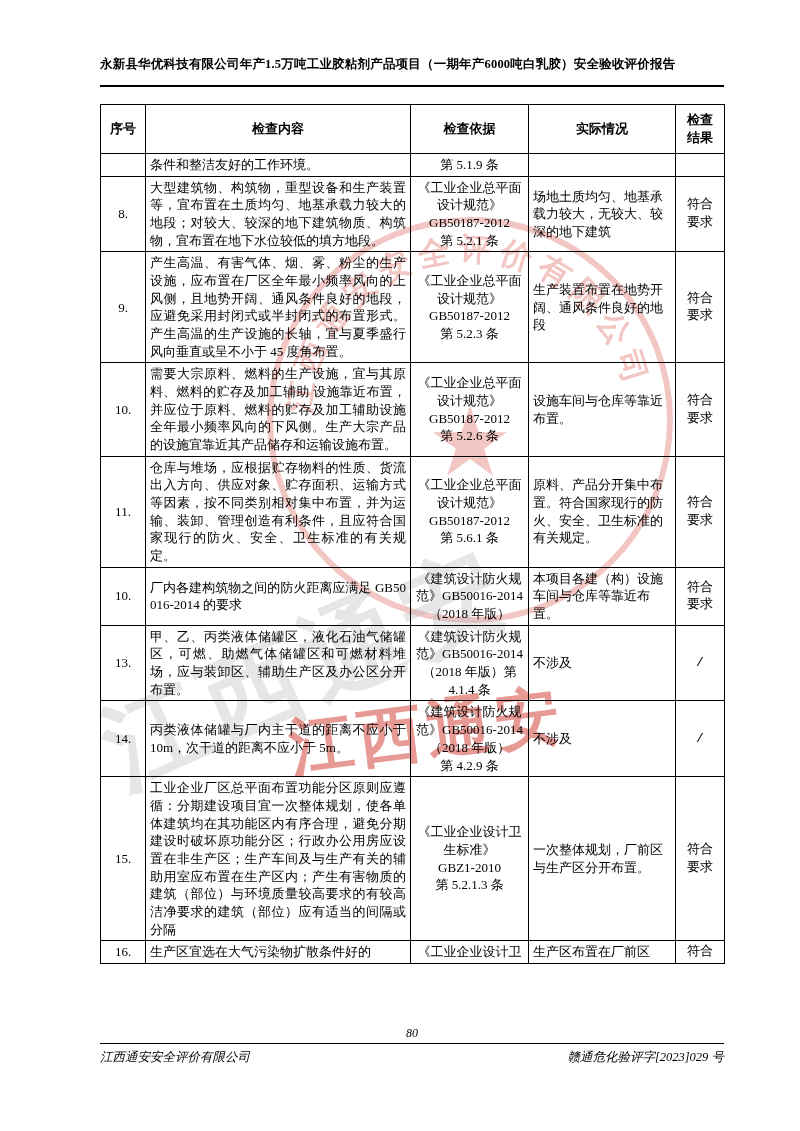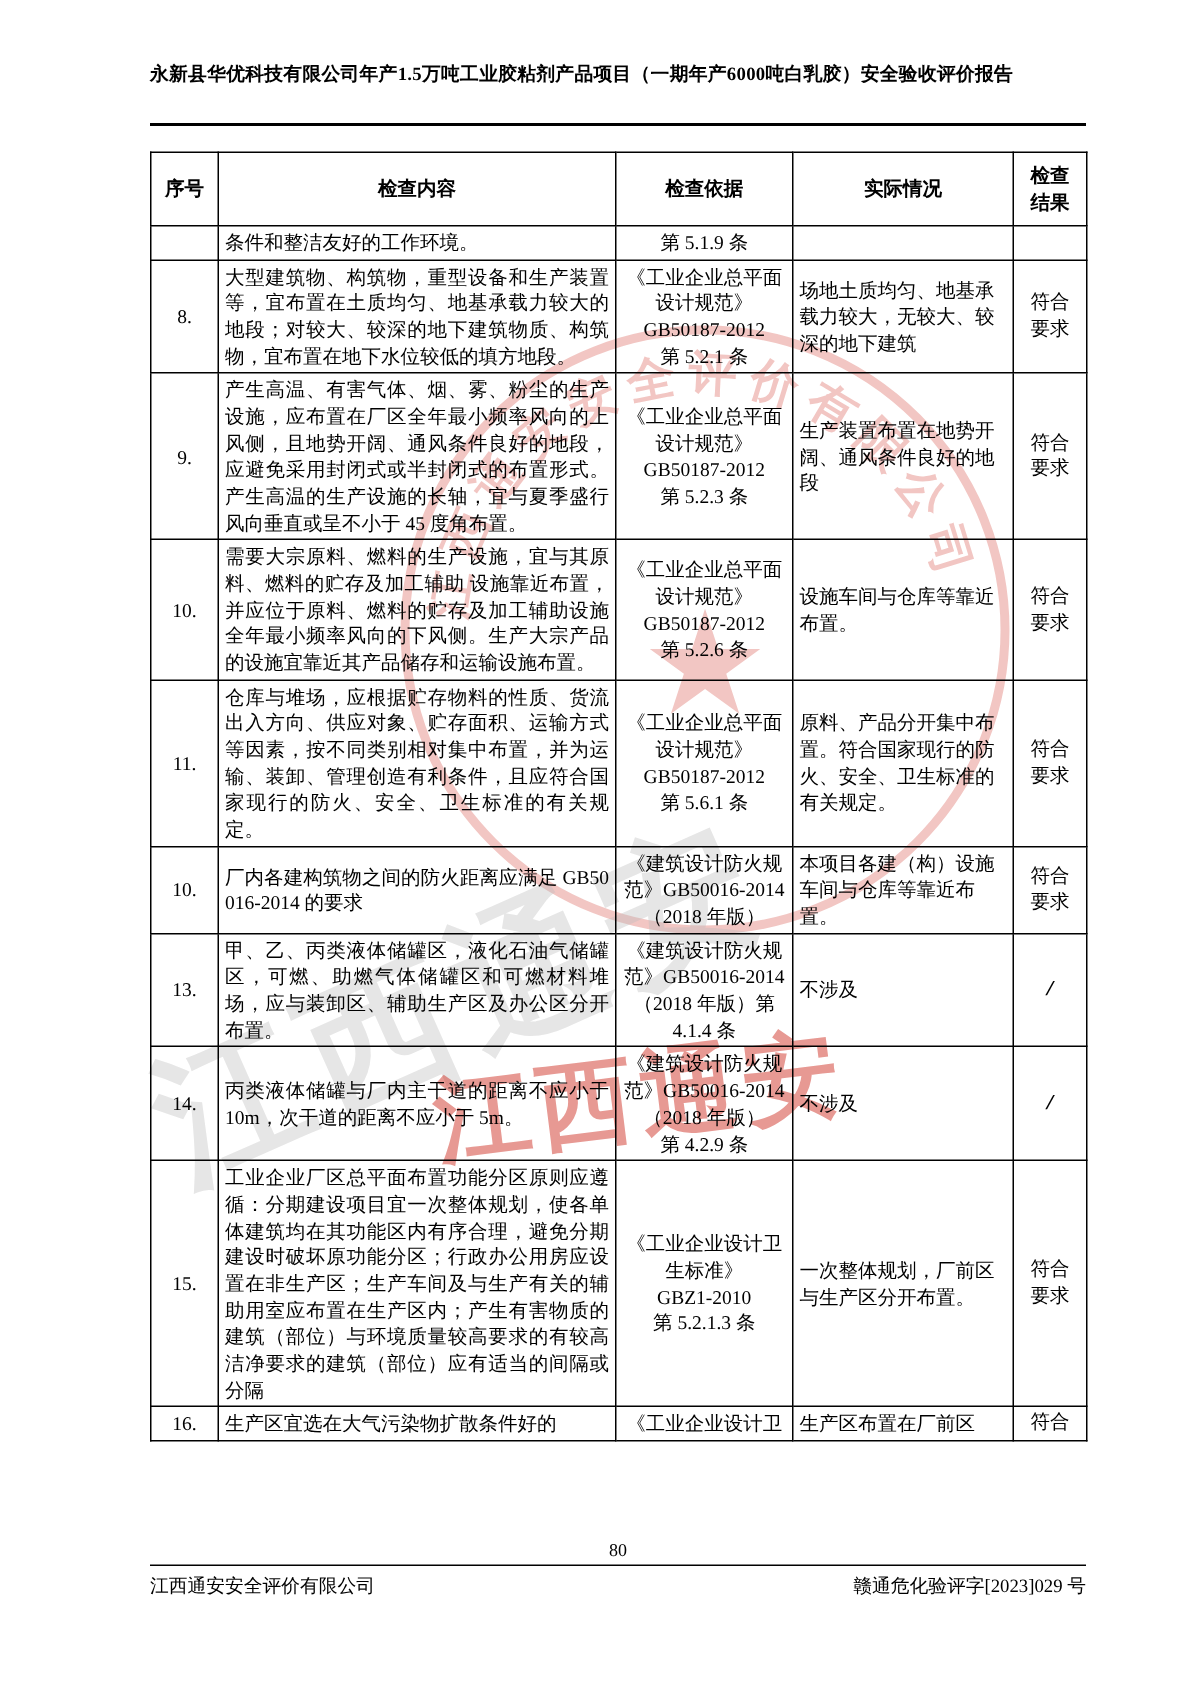--- a/index.html
+++ b/index.html
@@ -8,26 +8,26 @@
     background:#ffffff;
     font-family:"Liberation Serif","DejaVu Serif",serif;
     color:#000;
     position:relative;
     overflow:hidden;
   }
   .content {
     position:absolute; left:100px; top:0; width:624px;
   }
   .doc-title {
-    margin-top:41px;
+    margin-top:56px;
     font-weight:bold;
     font-size:12.5px;
     white-space:nowrap;
     letter-spacing:0.2px;
-    padding-bottom:24px;
+    padding-bottom:12px;
     border-bottom:2px solid #000;
   }
   table.inspection {
     border-collapse:collapse;
     width:624px;
     margin-top:17px;
     table-layout:fixed;
     border:1.5px solid #000;
   }
   table.inspection th, table.inspection td {
@@ -44,21 +44,21 @@
     height:44px;
     white-space:pre-line;
   }
   .c-no     { text-align:center; }
   .c-content{ text-align:justify; }
   .c-basis  { text-align:center; white-space:pre-line; }
   .c-actual { text-align:left;margin-left:16px; }
   .c-result { text-align:center; white-space:pre-line;font-family:Liberation Mono, monospace; }
 
   .footer {
-    position:absolute; left:100px; top:1026px; width:624px;
+    position:absolute; left:100px; top:1026px; width:624px;font-style:italic;
   }
   .page-num {
     text-align:center; font-size:12px; margin-bottom:2px;
   }
   .footer-row {
     border-top:1.5px solid #000;
     padding-top:5px;
     display:flex; justify-content:space-between;
     font-size:12.5px;
   }

